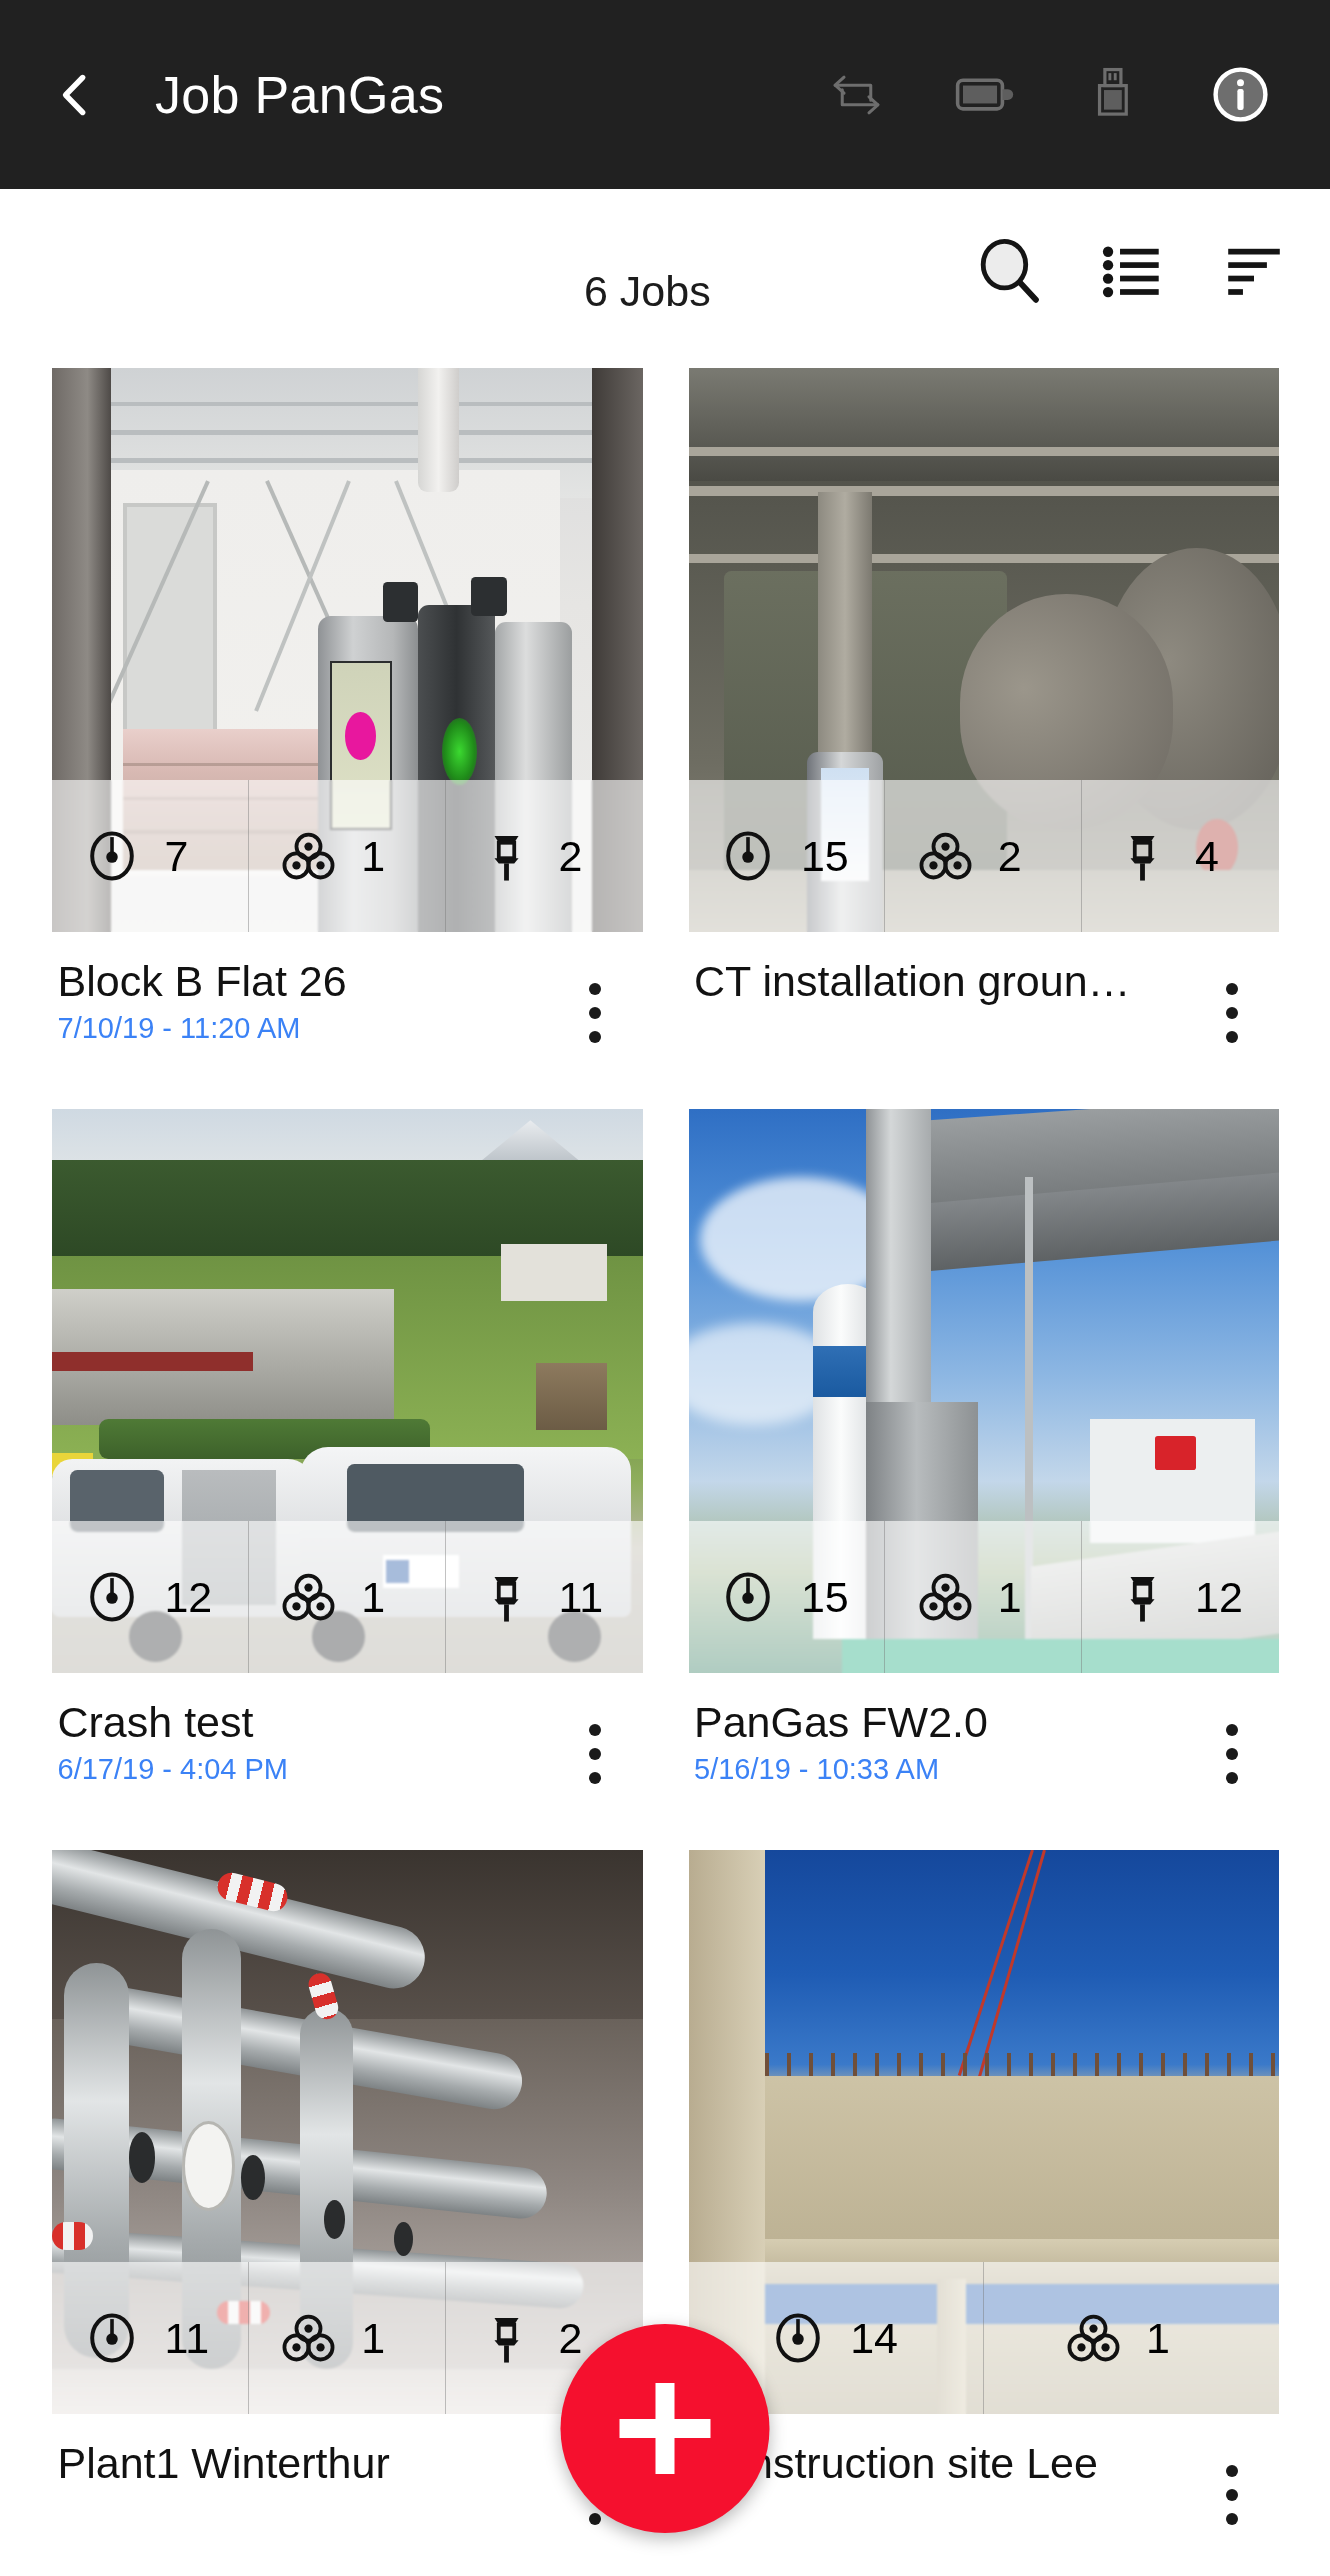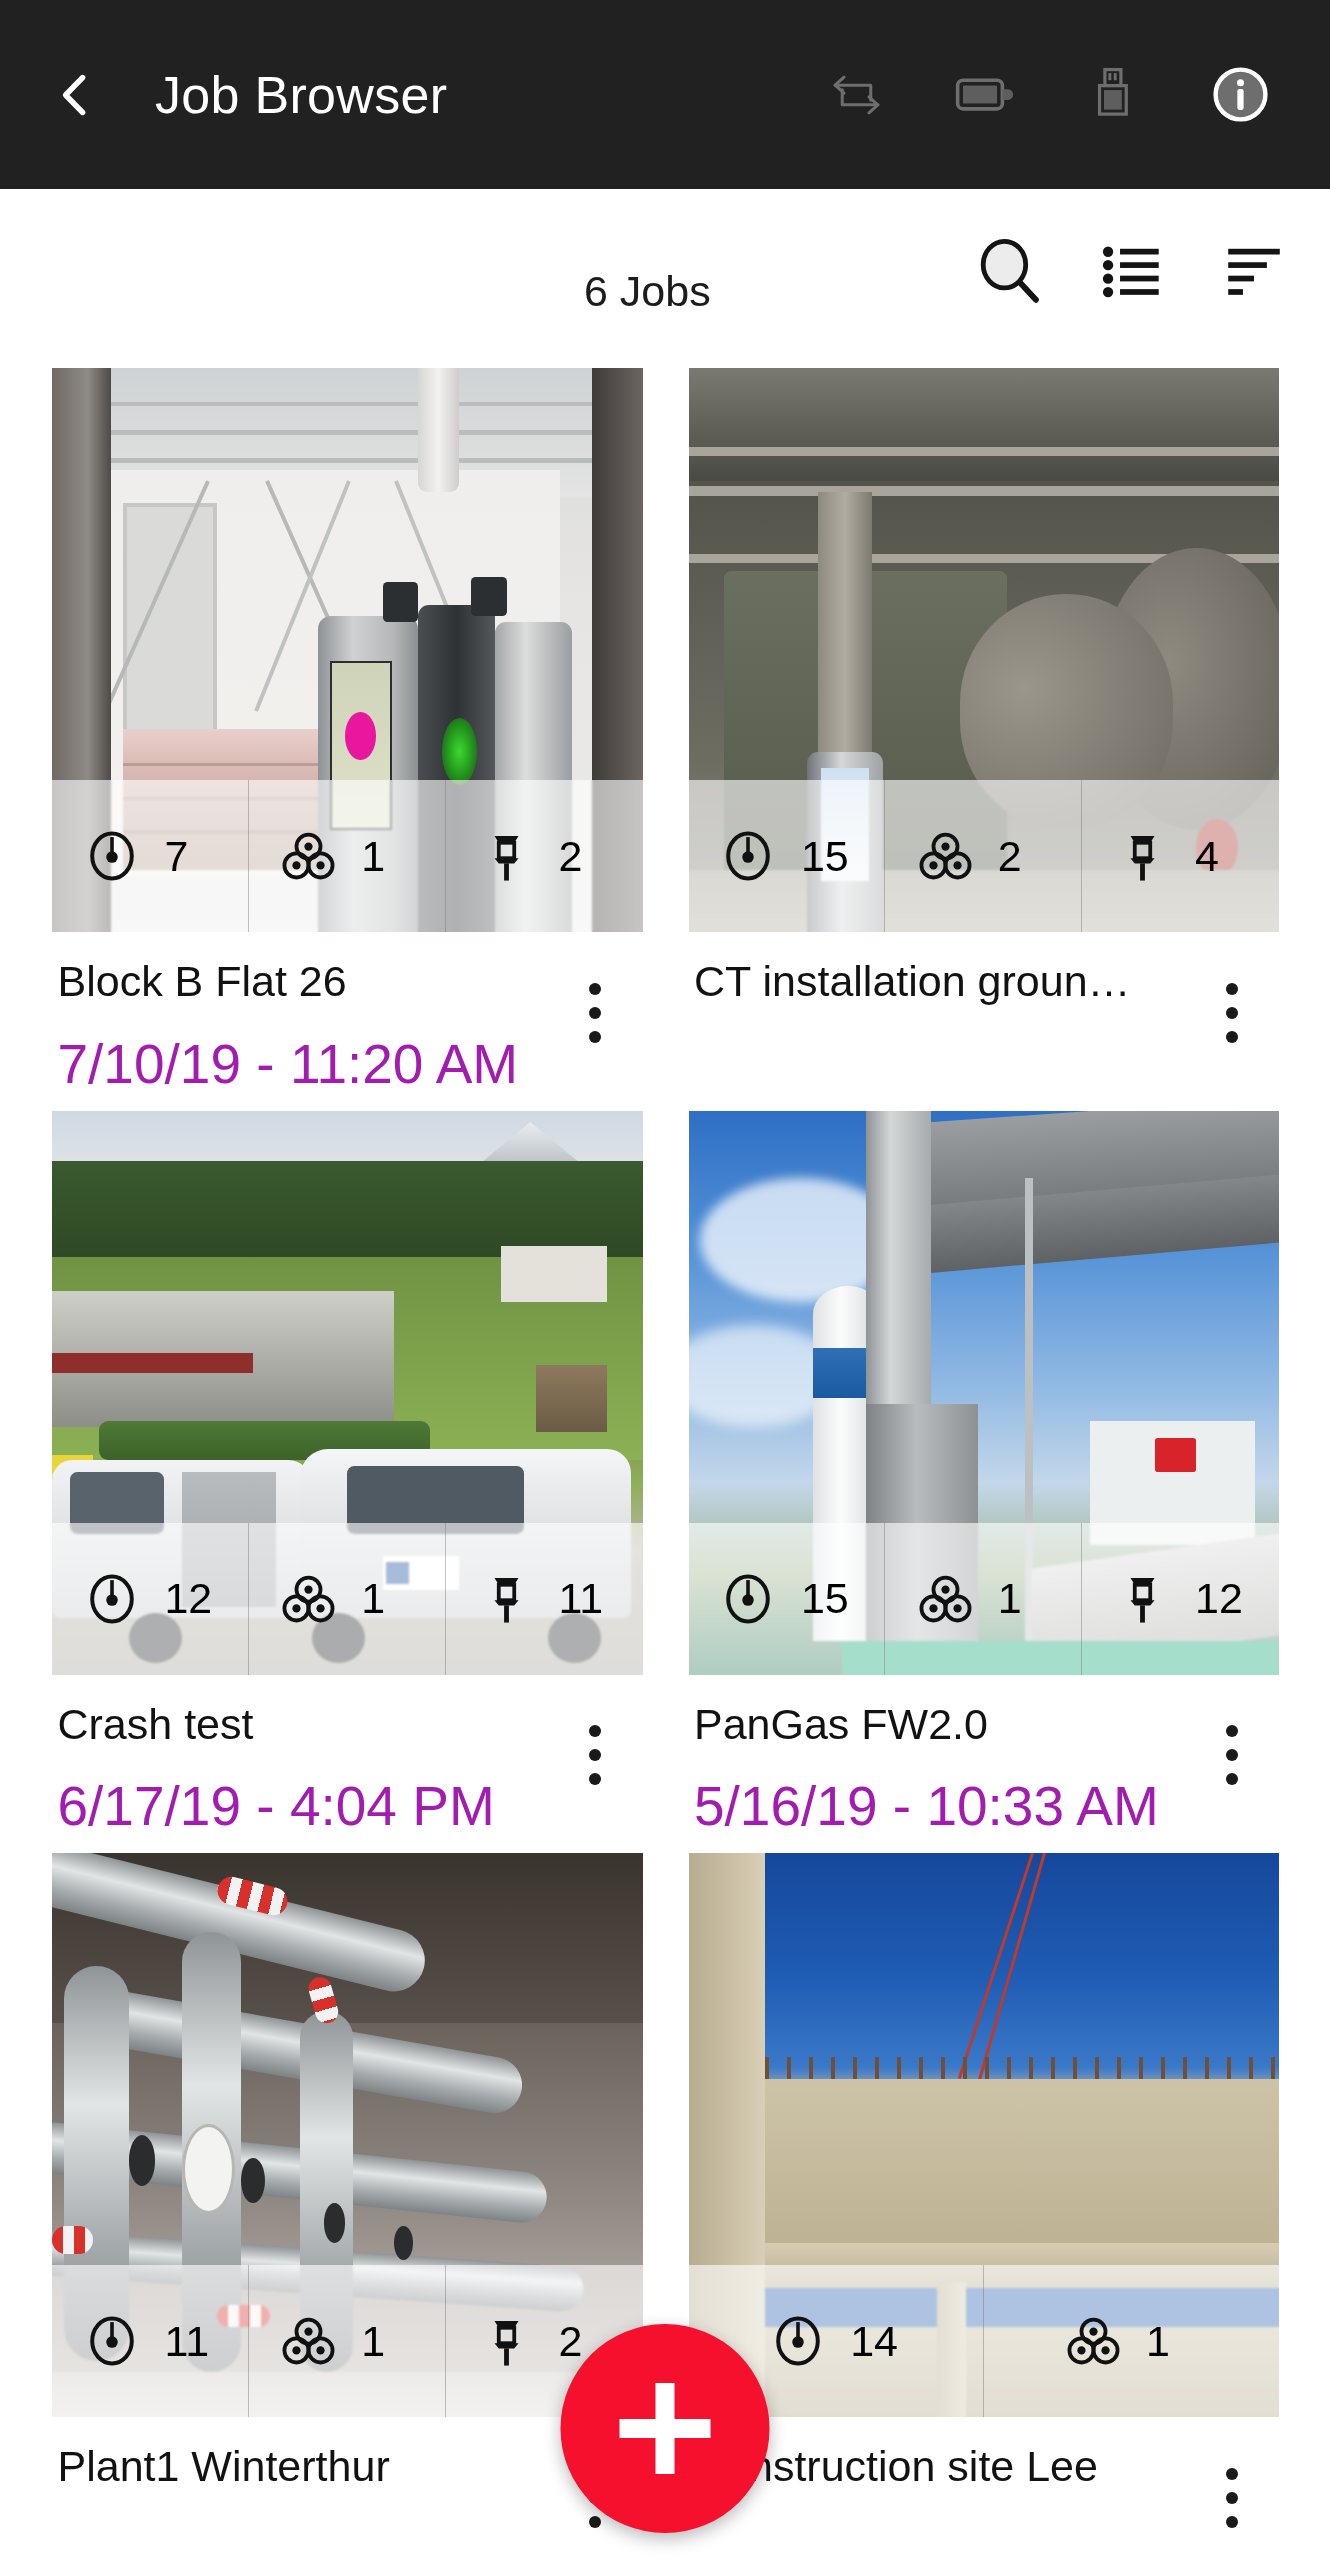--- a/index.html
+++ b/index.html
@@ -123,23 +123,23 @@
     font-size: 43px;
     color: #121212;
     font-weight: 400;
     white-space: nowrap;
     overflow: hidden;
     text-overflow: clip;
     max-width: 517px;
     line-height: 1.18;
   }
   .card-date {
-    font-size: 55px;
-    color: #a21caf;
-    margin-top: 25px;
+    font-size: 29px;
+    color: #3b82f6;
+    margin-top: 5px;
     white-space: nowrap;
   }
   .kebab {
     position: absolute;
     right: 20.3px;
     top: 39px;
     width: 54px; height: 83px;
     display: flex; flex-direction: column;
     align-items: center; justify-content: center;
     gap: 12px;
@@ -266,21 +266,21 @@
 </style>
 </head>
 <body>
 
 <div class="appbar">
   <div class="back-btn">
     <svg width="50" height="50" viewBox="0 0 24 24">
       <path d="M15.2 3.6 L7 12 L15.2 20.4" fill="none" stroke="#ffffff" stroke-width="2.6" stroke-linecap="round" stroke-linejoin="round"></path>
     </svg>
   </div>
-  <div class="appbar-title">Job Browser</div>
+  <div class="appbar-title">Job PanGas</div>
 
   <div class="appbar-actions">
     <div class="appbar-icon">
       <svg width="57" height="48" viewBox="0 0 32 26">
         <path d="M9 3 L4 7.5 L9 12" fill="none" stroke="#6e6e6e" stroke-width="1.7" stroke-linecap="round" stroke-linejoin="round"></path>
         <path d="M4 7.5 H24 V16" fill="none" stroke="#6e6e6e" stroke-width="1.7" stroke-linecap="round" stroke-linejoin="round"></path>
         <path d="M23 23 L28 18.5 L23 14" fill="none" stroke="#6e6e6e" stroke-width="1.7" stroke-linecap="round" stroke-linejoin="round"></path>
         <path d="M28 18.5 H8 V10" fill="none" stroke="#6e6e6e" stroke-width="1.7" stroke-linecap="round" stroke-linejoin="round"></path>
       </svg>
     </div>

